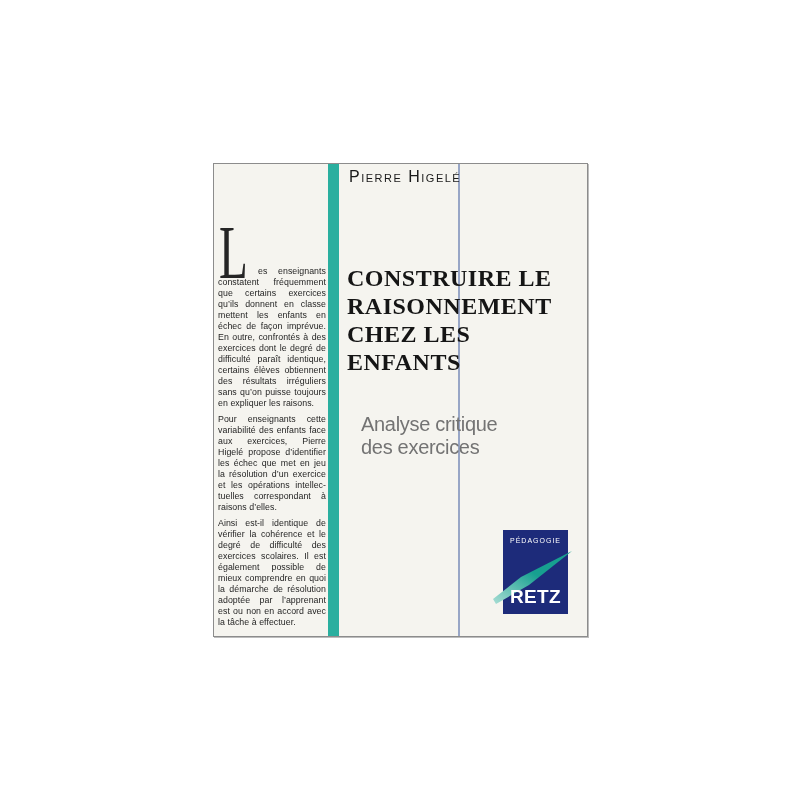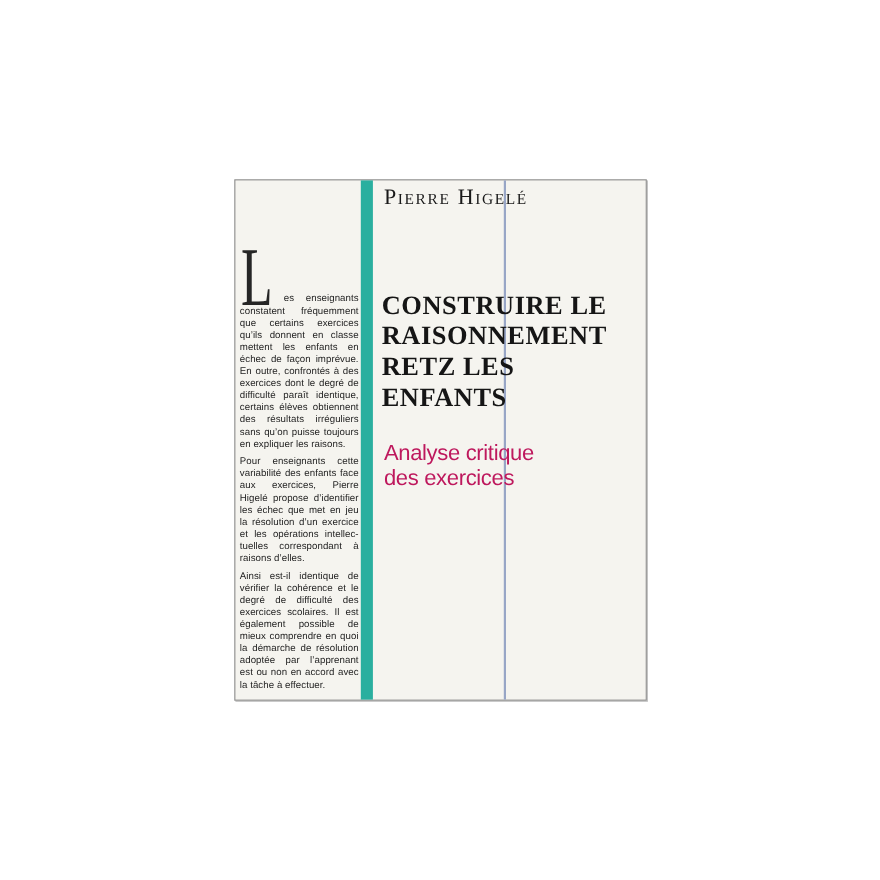--- a/index.html
+++ b/index.html
@@ -27,49 +27,49 @@
     background:var(--teal_stripe,#2aaf9f);
     z-index:0;
   }
   .fold-line{
     position:absolute;left:244px;top:0;width:2px;height:100%;
     background:var(--fold_line,#98a6c6);
     z-index:0;
   }
   .author{
     position:absolute;left:135px;top:4px;
-    font-family:Liberation Serif, serif;
+    font-family:Liberation Sans, sans-serif;
     font-variant:small-caps;
-    font-size:20px;
+    font-size:16px;
     letter-spacing:1.5px;
     color:#191919;
     z-index:2;
     white-space:pre-line;
   }
   .title{
     position:absolute;left:133px;top:100px;
     margin:0;
     font-family:"Liberation Serif",serif;
     font-size:24px;
     font-weight:600;
     line-height:28px;
     letter-spacing:0.5px;
     color:#151515;
     white-space:pre-line;
     z-index:2;
   }
   .subtitle{
     position:absolute;left:135px;top:237px;
-    margin:0;
+    margin:12px;
     font-family:"Liberation Sans",sans-serif;
     font-size:20px;
     font-weight:400;
     letter-spacing:-0.3px;
     line-height:23px;
-    color:#be185d;
+    color:#737373;
     white-space:pre-line;
     z-index:2;
   }
   .left-col{
     position:absolute;left:4px;top:102px;width:108px;
     z-index:2;
   }
   .dropcap{
     position:absolute;
     left:1px;top:-52px;
@@ -123,30 +123,44 @@
 <div class="photo-canvas">
   <div class="cover">
 
     <div class="teal-stripe"></div>
     <div class="fold-line"></div>
 
     <div class="author">Pierre Higelé</div>
 
     <h1 class="title">CONSTRUIRE LE
 RAISONNEMENT
-RETZ LES
+CHEZ LES
 ENFANTS</h1>
 
     <h2 class="subtitle">Analyse critique
 des exercices</h2>
 
     <div class="left-col">
       <span class="dropcap">L</span>
       <div id="paragraphs">
           <p><span>es enseignants constatent fréquemment que certains exercices qu’ils donnent en classe mettent les enfants en échec </span><span class="b">de façon imprévue.</span><span> En outre, confrontés à des exercices dont le degré de difficulté paraît identique, certains élèves obtiennent des résultats </span><span class="b">irréguliers</span><span> sans qu’on puisse toujours en expliquer les raisons.</span></p>
           <p><span>Pour enseignants cette variabilité des enfants face aux exercices, Pierre Higelé propose d’identifier les </span><span class="b">échec</span><span> que met en jeu la résolution d’un exercice et les </span><span class="b">opérations intellec­tuelles</span><span> correspondant à raisons d’elles.</span></p>
           <p><span>Ainsi est-il identique de </span><span class="b">vérifier la cohérence et le degré de difficulté des exercices scolaires</span><span>. Il est également possible de mieux comprendre en quoi la démarche de résolution adoptée par l’apprenant est ou non en accord avec la tâche à effectuer.</span></p>
         </div>
     </div>
 
+    <div class="badge">
+      <div class="badge-category">PÉDAGOGIE</div>
+      <svg class="badge-swoosh" viewBox="0 0 80 58" xmlns="http://www.w3.org/2000/svg" overflow="visible">
+        <defs>
+          <linearGradient id="swooshGrad" x1="0" y1="1" x2="1" y2="0">
+            <stop offset="0" stop-color="#a9ded5"></stop>
+            <stop offset="0.55" stop-color="#17a090"></stop>
+            <stop offset="1" stop-color="#17a090"></stop>
+          </linearGradient>
+        </defs>
+        <polygon points="0,50 28,28 79,2 36,36 3,55" fill="url(#swooshGrad)"></polygon>
+      </svg>
+      <div class="badge-publisher">RETZ</div>
+    </div>
 
   </div>
 </div>
 
 </body></html>

